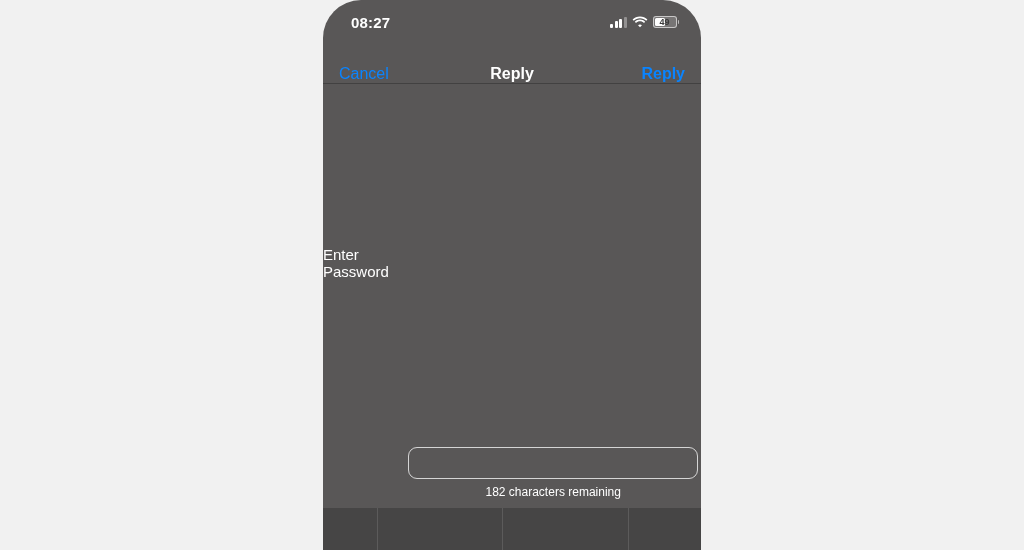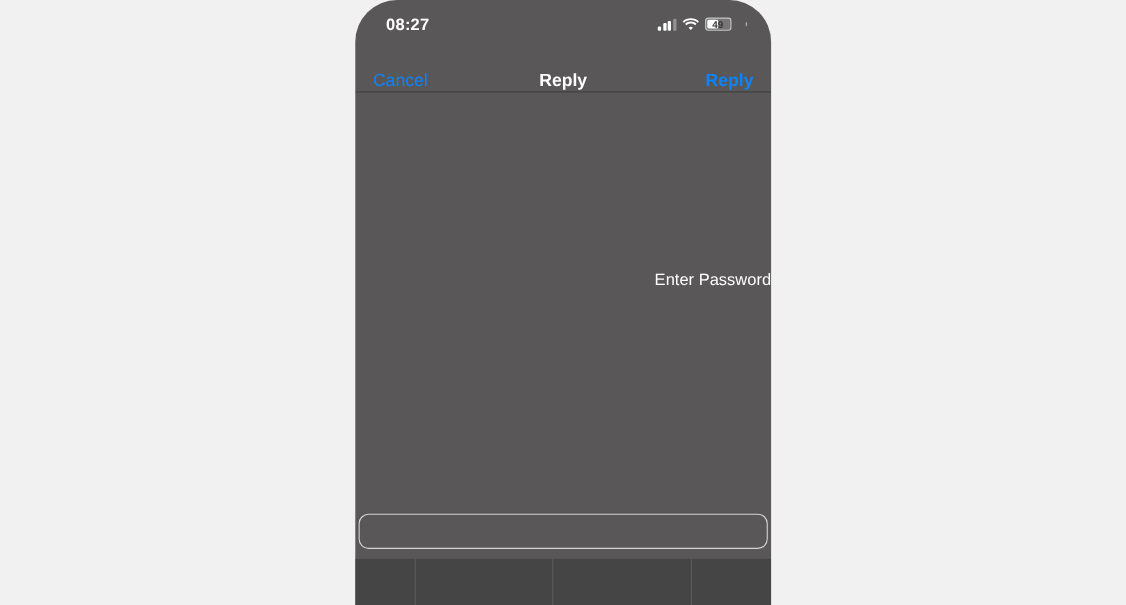--- a/index.html
+++ b/index.html
@@ -59,21 +59,21 @@
     .bar.b3 { height: 9px; }
     .bar.b4 { height: 11px; background: rgba(255,255,255,0.35); }
     .wifi-icon svg {
       width: 16px;
       height: 12px;
       display: block;
     }
     .battery {
       display: flex;
       align-items: center;
-      gap: 13px;
+      gap: 1px;
     }
     .battery-body {
       width: 24px;
       height: 12px;
       border: 1px solid rgba(255,255,255,0.6);
       border-radius: 3px;
       position: relative;
       background: rgba(255,255,255,0.18);
       display: flex;
       align-items: center;
@@ -125,22 +125,22 @@
     .nav-title {
       color: #fff;
       font-size: 16px;
       font-weight: 600;
       text-align: center;
       flex: 1;
     }
     .content {
       flex: 1;
       display: flex;
-      flex-direction: column;
-      align-items: flex-end;
+      flex-direction: row;
+      align-items: flex-start;
       padding-bottom: 0;
     }
     .prompt {
       color: #fff;
       font-size: 15px;
       font-weight: 500;
       margin-top: 162px;
     }
     .input-wrap {
       margin-top: auto;
@@ -211,20 +211,21 @@
   <div class="nav-bar">
     <div class="nav-left">Cancel</div>
     <div class="nav-title">Reply</div>
     <div class="nav-right">Reply</div>
   </div>
 
   <div class="content">
     <div class="prompt">Enter Password</div>
     <div class="input-wrap">
       <input class="text-input" type="text" value="" style="">
+      <div class="char-count">182 characters remaining</div>
     </div>
   </div>
 
   <div class="keyboard-preview">
     <div class="kb-seg"></div>
     <div class="kb-seg"></div>
     <div class="kb-seg"></div>
     <div class="kb-seg"></div>
   </div>
 </div>

